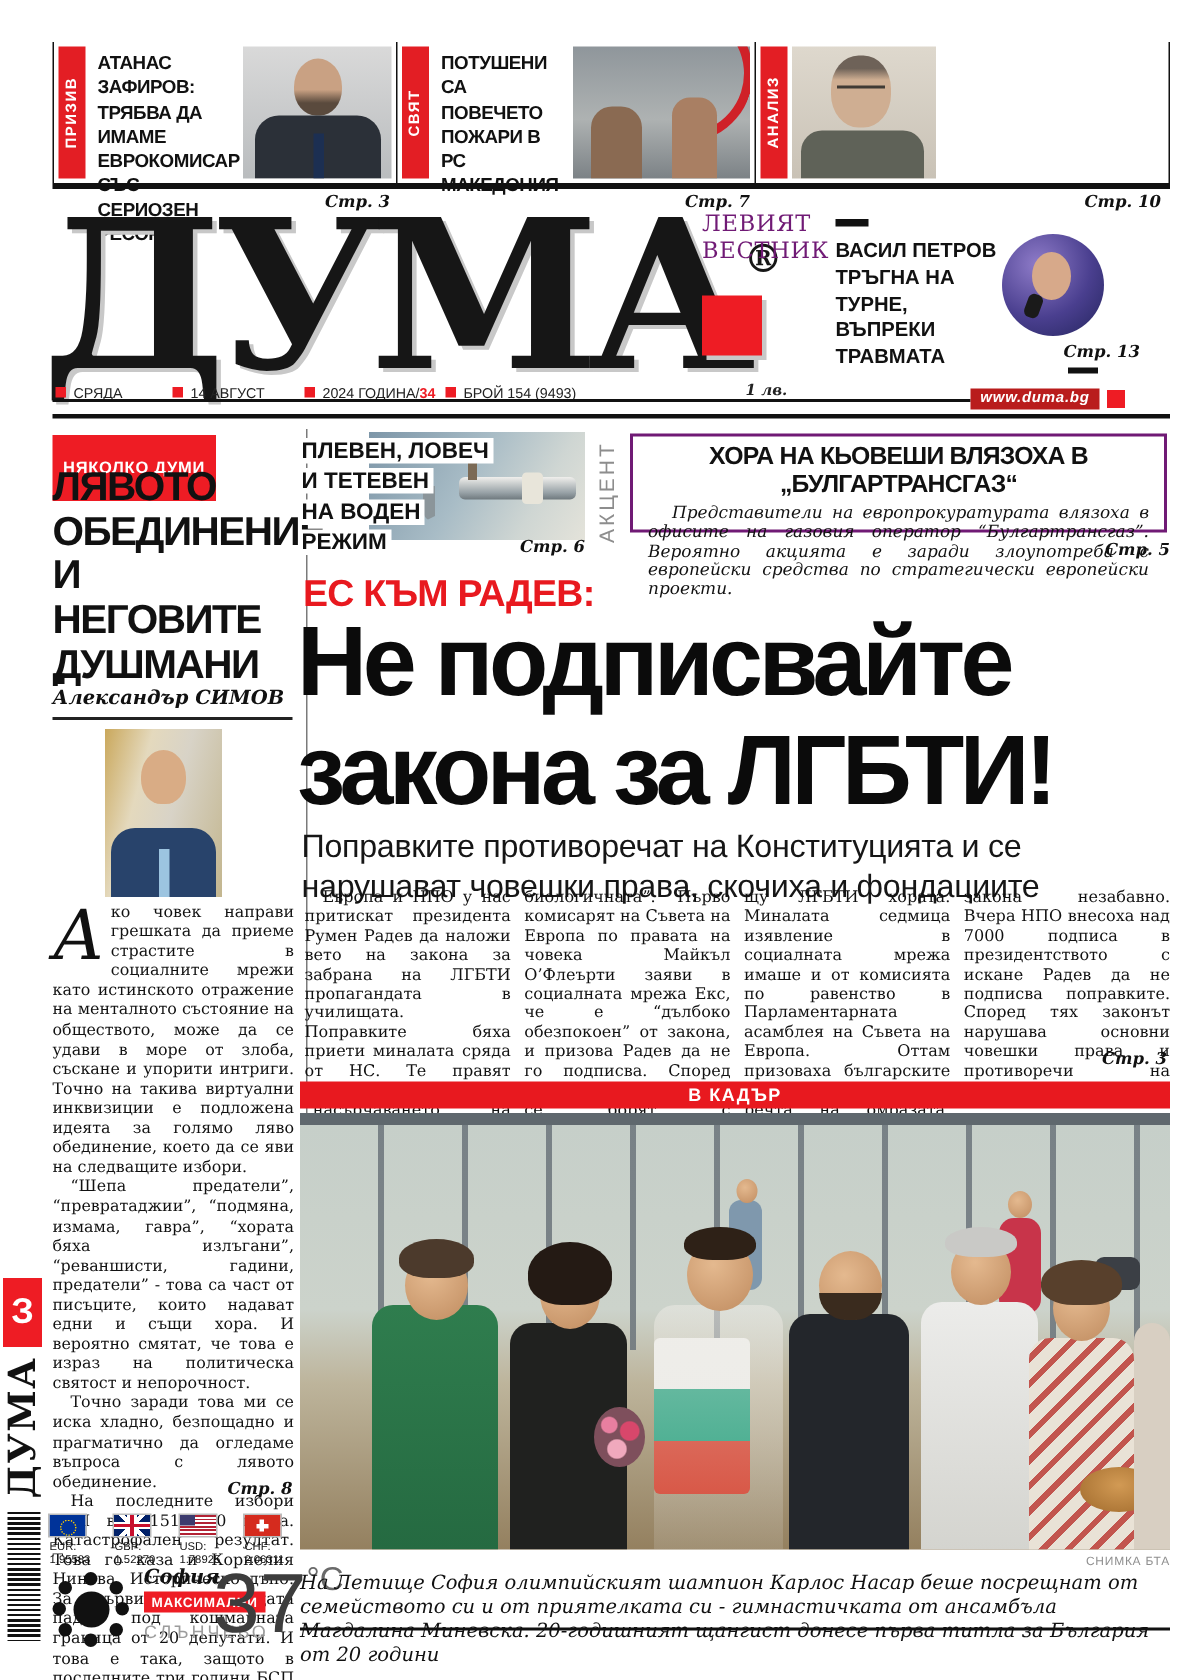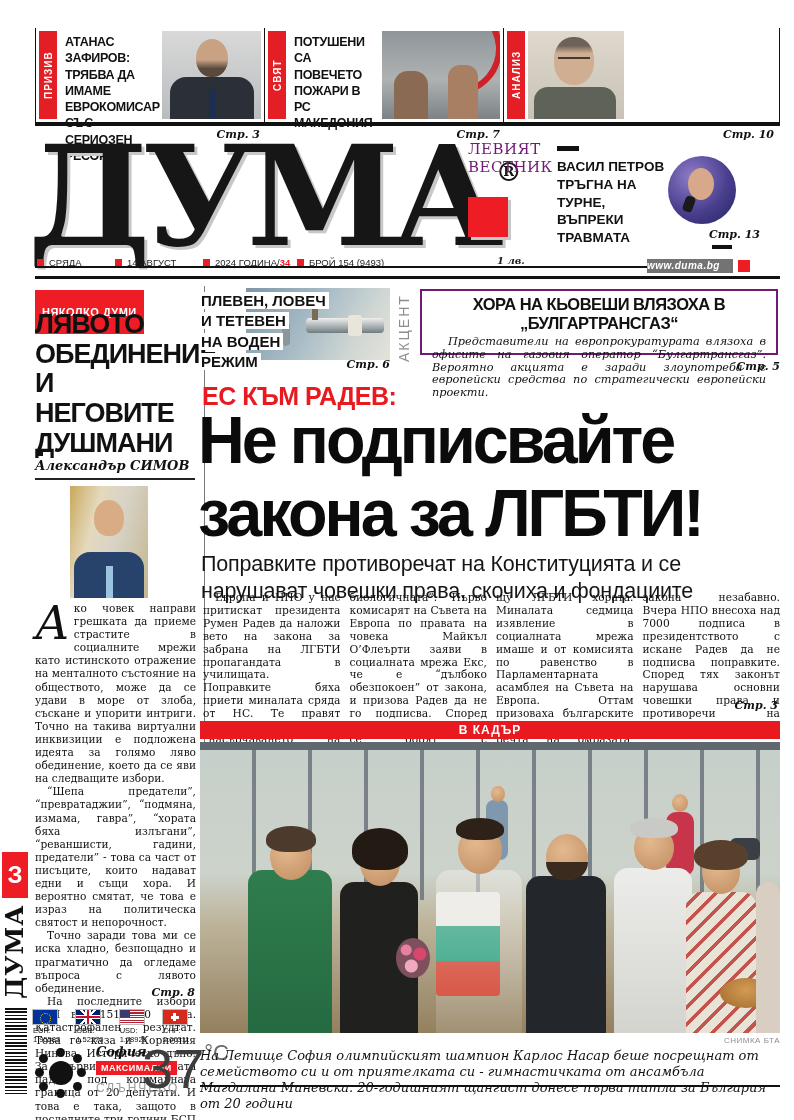--- a/index.html
+++ b/index.html
@@ -49,22 +49,22 @@
   .vp-ref{position:absolute;left:690px;top:228px;width:70px;}
   .vp-dash2{position:absolute;left:712px;top:245px;width:20px;height:4px;background:#111;}
 
   
   .datebar{position:absolute;left:35px;top:255px;width:745px;height:20px;font-size:9.5px;color:#222;}
   .d-item{position:absolute;top:2px;white-space:nowrap;}
   .d-item::before{content:"";display:inline-block;width:7px;height:7px;background:#ee1c24;margin-right:5px;}
   .d-red{color:#ee1c24;font-weight:bold;}
   .price{position:absolute;left:462px;top:0;font-family:"DejaVu Serif",serif;font-style:italic;font-weight:bold;font-size:10px;}
   .thinline{position:absolute;left:0;top:11px;width:612px;height:1.5px;background:#111;}
-  .webbar{position:absolute;left:612px;top:4px;width:86px;height:14px;background:#737373;color:#fff;
-          font-style:italic;font-weight:bold;font-size:10px;text-align:left;line-height:14px;letter-spacing:0.5px;}
+  .webbar{position:absolute;left:612px;top:4px;width:86px;height:14px;background:#b91c1c;color:#fff;
+          font-style:italic;font-weight:bold;font-size:10px;text-align:center;line-height:14px;letter-spacing:0.5px;}
   .webred{position:absolute;left:703px;top:5px;width:12px;height:12px;background:#ee1c24;}
 
   
   .kicker-box{position:absolute;left:35px;top:290px;background:#ee1c24;color:#fff;font-weight:bold;
               font-size:11px;padding:16px 7px;letter-spacing:0.5px;}
   .ed-head{position:absolute;left:35px;top:310px;width:162px;font-weight:bold;font-size:27px;line-height:1.1;letter-spacing:-1px;}
   .ed-bullet{position:absolute;left:36px;top:449px;width:7px;height:7px;background:#111;}
   .ed-author{position:absolute;left:35px;top:458px;font-family:"DejaVu Serif",serif;font-style:italic;font-weight:bold;font-size:13px;}
   .ed-rule{position:absolute;left:35px;top:478px;width:160px;height:2px;background:#222;}
   .ed-photo{position:absolute;left:70px;top:486px;width:78px;height:112px;overflow:hidden;

